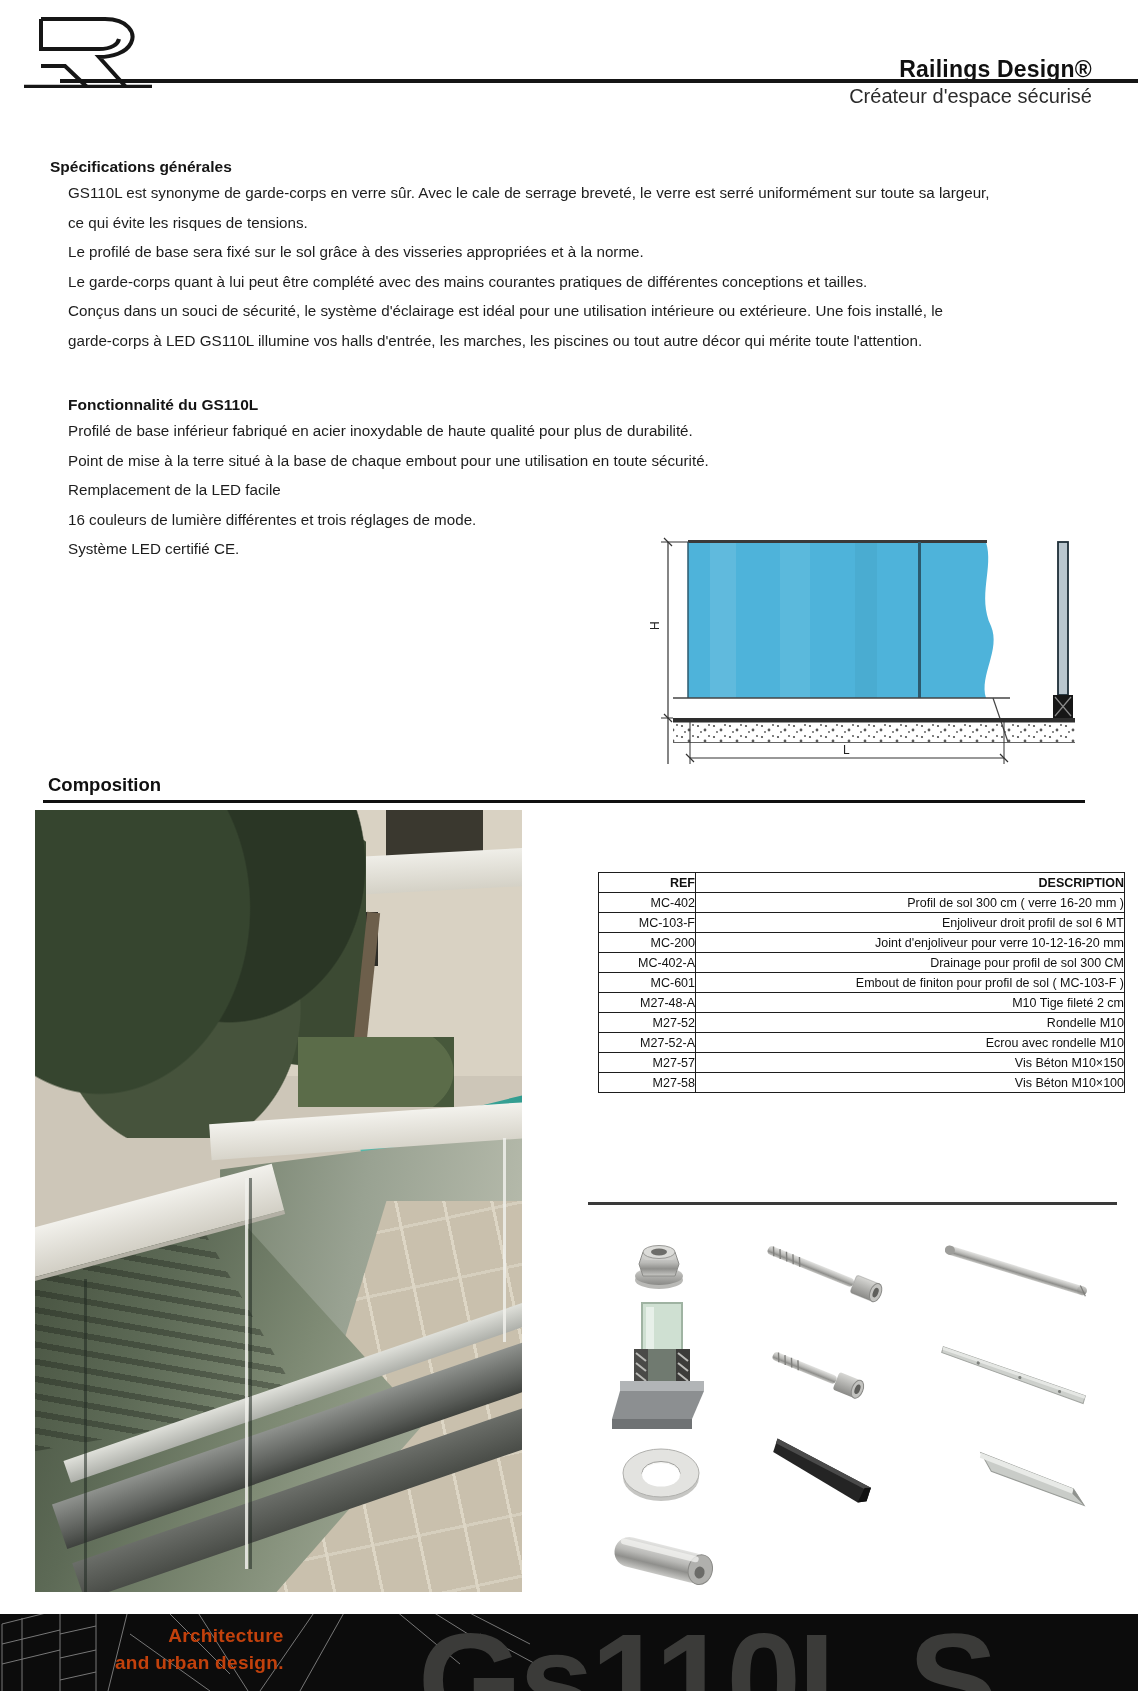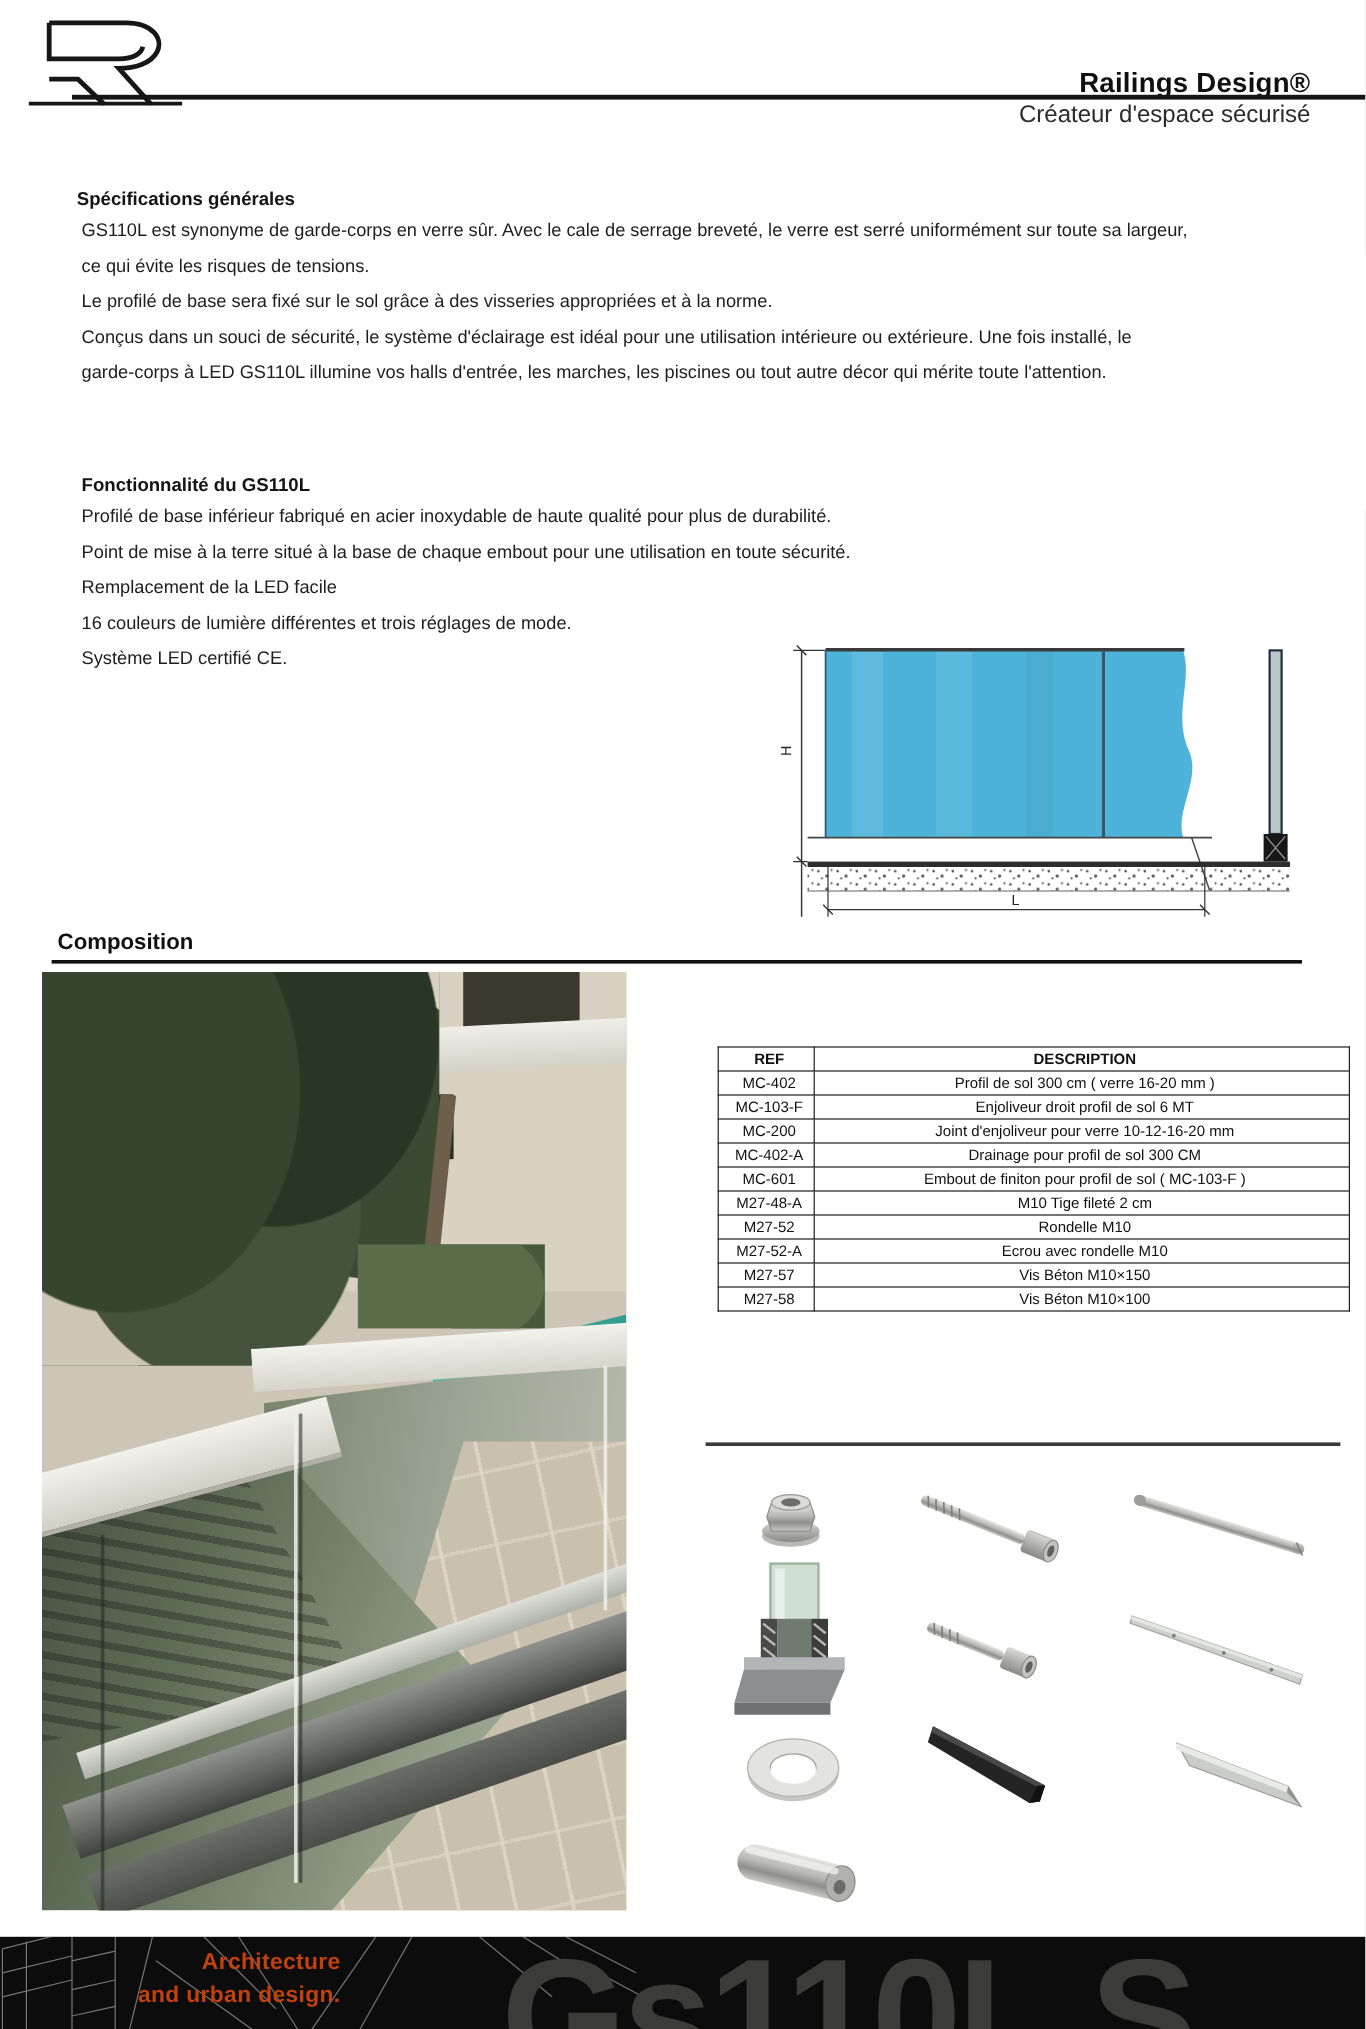--- a/index.html
+++ b/index.html
@@ -10,37 +10,37 @@
   
   .logo{left:20px;top:8px;width:132px;height:80px;}
   .brand{right:46px;top:12px;text-align:right;margin-top:44px;}
   .brand-name{font-size:23px;font-weight:700;letter-spacing:.2px;color:#101010;}
   .brand-tag{font-size:20px;font-weight:400;color:#2b2b2b;margin-top:2px;}
   .header-rule{left:60px;top:79px;width:1078px;height:4px;background:#151515;}
 
   
   .sec-title{font-size:15.5px;font-weight:700;color:#141414;}
   .body-lines{font-size:15.2px;line-height:29.5px;color:#1d1d1d;white-space:nowrap;}
-  .spec-title{left:64px;top:158px;}
+  .spec-title{left:50px;top:158px;}
   .spec-lines{left:68px;top:178px;}
   .func-title{left:68px;top:396px;}
   .func-lines{left:68px;top:416px;}
 
   
   .comp-title{left:48px;top:774px;font-size:18.5px;font-weight:700;color:#101010;}
   .comp-rule{left:43px;top:800px;width:1042px;height:3px;background:#101010;}
 
   
   .diagram{left:615px;top:470px;width:530px;height:300px;}
 
   
   .parts{left:598px;top:872px;width:527px;border-collapse:collapse;table-layout:fixed;
          font-size:12.5px;color:#111;}
-  .parts td,.parts th{border:1.6px solid #1d1d1d;height:19px;padding:0 0 0 5px;
-         text-align:center;font-weight:400;overflow:hidden;white-space:nowrap;}
+  .parts td,.parts th{border:1.6px solid #1d1d1d;height:19px;padding:0 0 0 22px;
+         text-align:right;font-weight:400;overflow:hidden;white-space:nowrap;}
   .parts th{font-weight:700;}
   .parts .c-ref{width:74px;}
 
   
   .comp-divider{left:588px;top:1202px;width:529px;height:2.5px;background:#3a3a3a;}
   .components{left:545px;top:1210px;width:593px;height:395px;}
 
   
   .photo{left:35px;top:810px;width:487px;height:782px;overflow:hidden;background:#cdc6b8;}
   .ph{position:absolute;}
@@ -113,20 +113,21 @@
     <div class="brand-name">Railings Design®</div>
     <div class="brand-tag">Créateur d'espace sécurisé</div>
   </div>
   <div class="abs header-rule"></div>
 
   <div class="abs sec-title spec-title">Spécifications générales</div>
   <div class="abs body-lines spec-lines">
     <div>GS110L est synonyme de garde-corps en verre sûr. Avec le cale de serrage breveté, le verre est serré uniformément sur toute sa largeur,</div>
     <div>ce qui évite les risques de tensions.</div>
     <div>Le profilé de base sera fixé sur le sol grâce à des visseries appropriées et à la norme.</div>
+    <div>Le garde-corps quant à lui peut être complété avec des mains courantes pratiques de différentes conceptions et tailles.</div>
     <div>Conçus dans un souci de sécurité, le système d'éclairage est idéal pour une utilisation intérieure ou extérieure. Une fois installé, le</div>
     <div>garde-corps à LED GS110L illumine vos halls d'entrée, les marches, les piscines ou tout autre décor qui mérite toute l'attention.</div>
   </div>
 
   <div class="abs sec-title func-title">Fonctionnalité du GS110L</div>
   <div class="abs body-lines func-lines">
     <div>Profilé de base inférieur fabriqué en acier inoxydable de haute qualité pour plus de durabilité.</div>
     <div>Point de mise à la terre situé à la base de chaque embout pour une utilisation en toute sécurité.</div>
     <div>Remplacement de la LED facile</div>
     <div>16 couleurs de lumière différentes et trois réglages de mode.</div>

